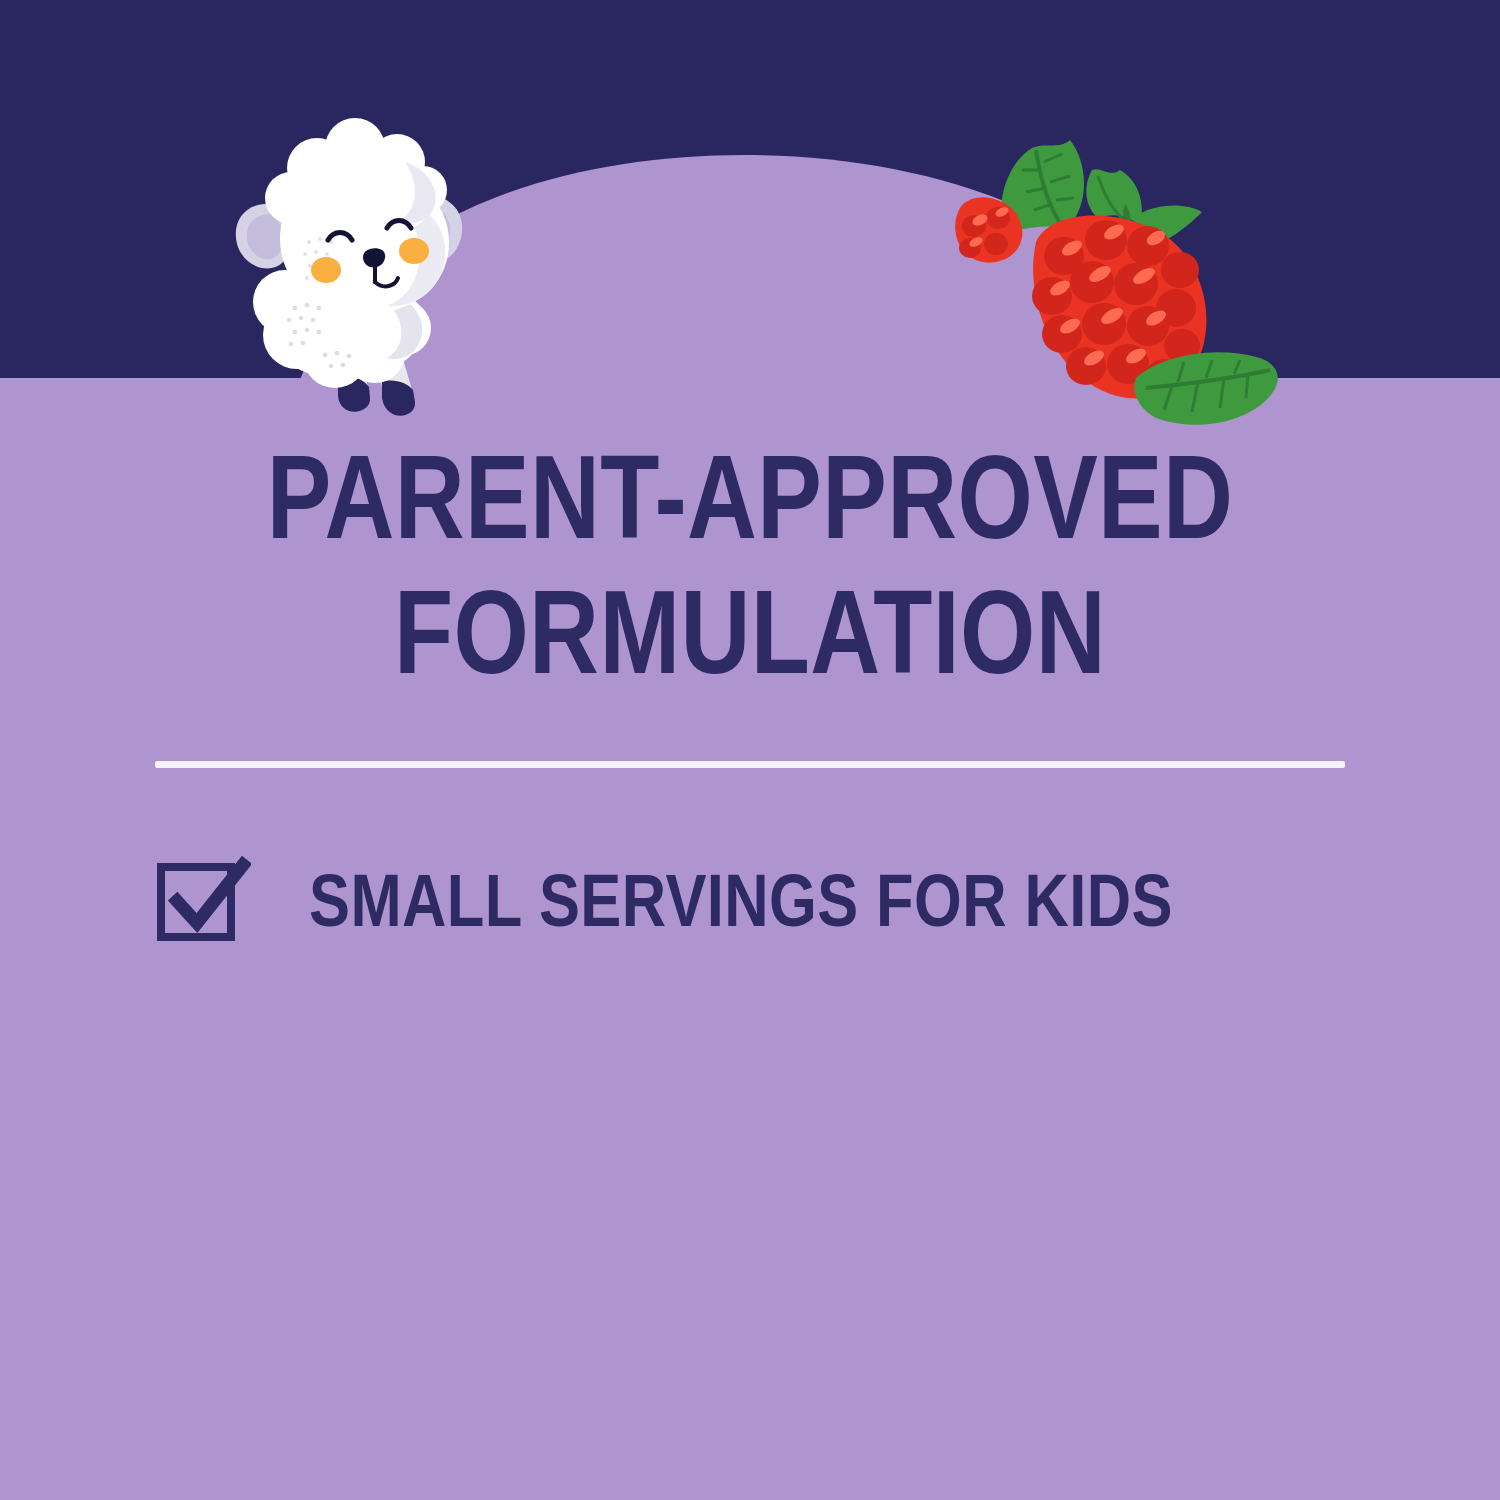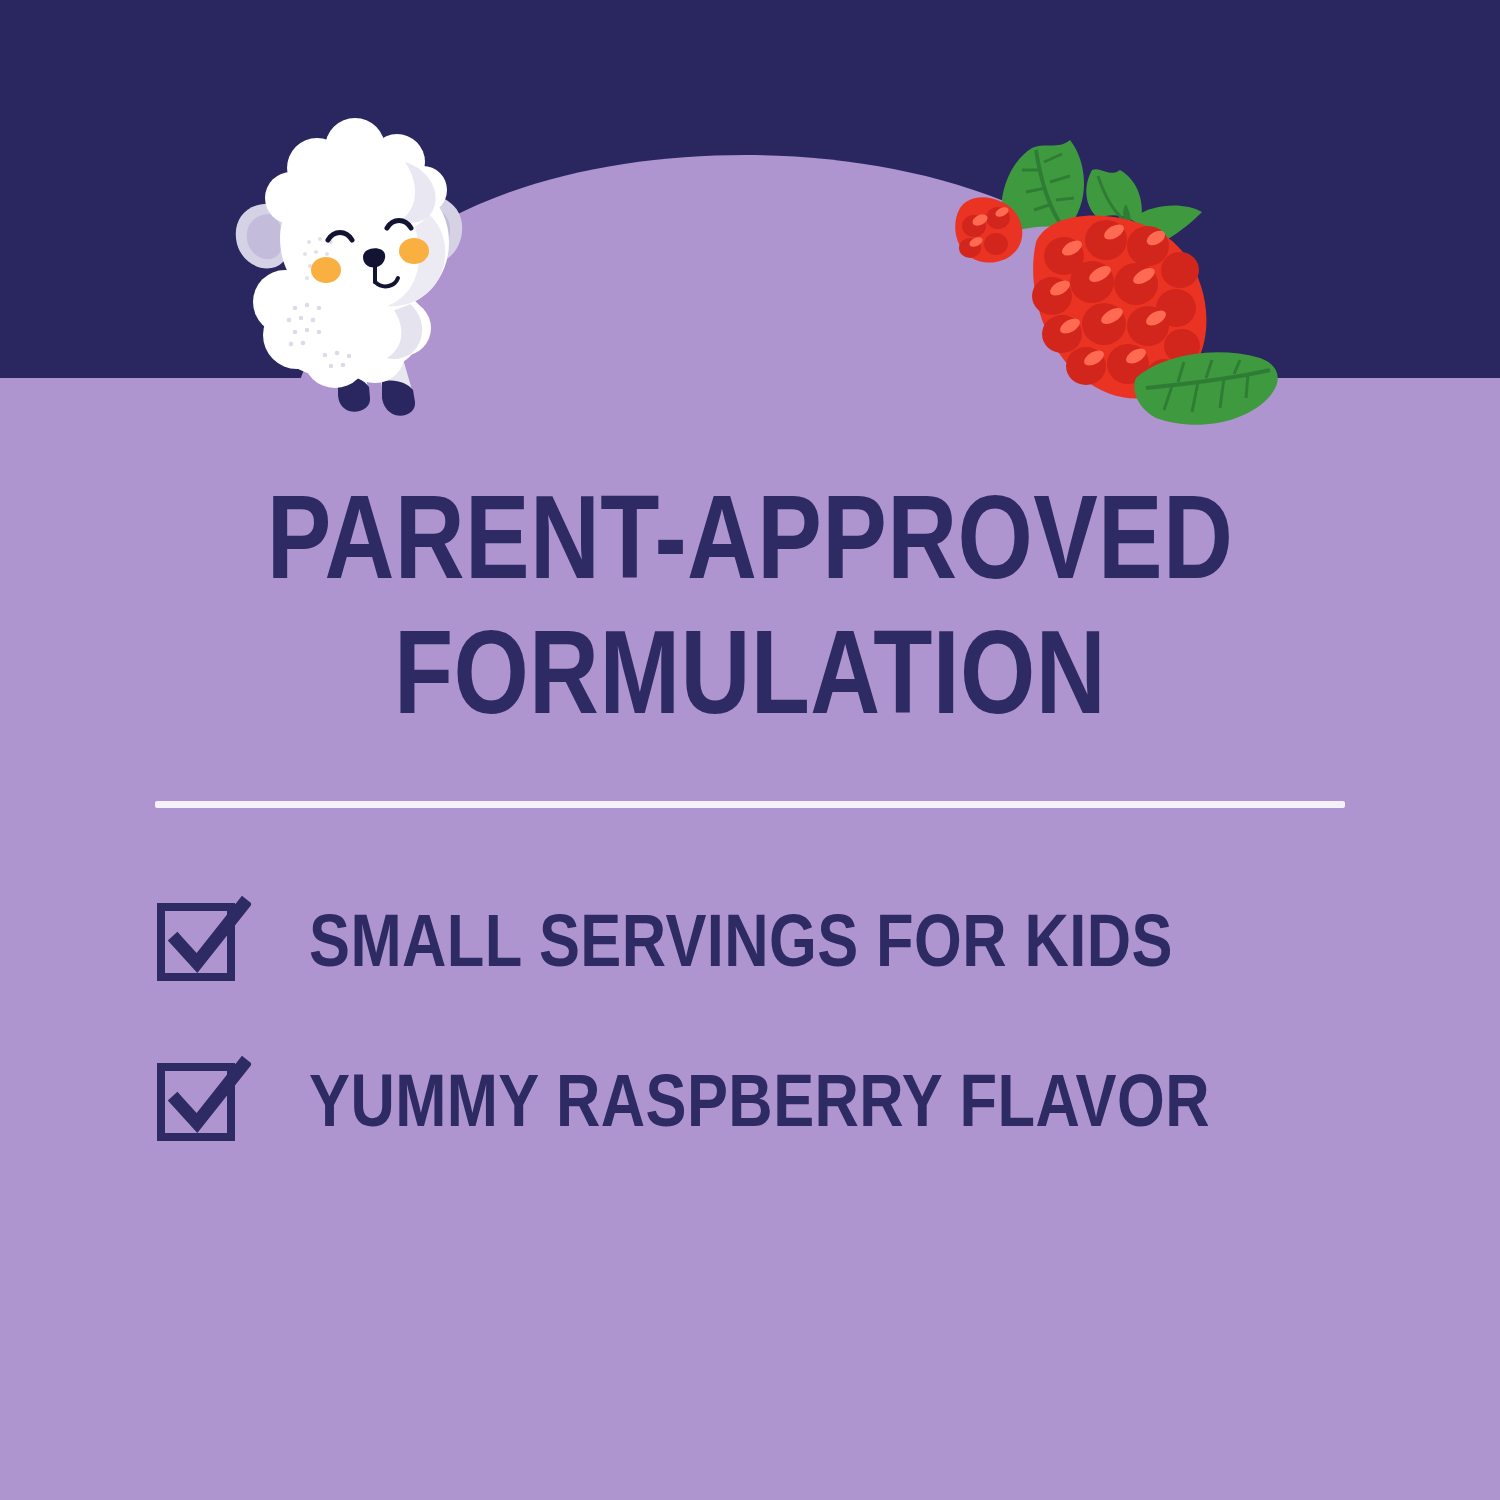--- a/index.html
+++ b/index.html
@@ -30,21 +30,20 @@
 
   #content {
     position:absolute;
     left:0; top:430px;
     width:1500px;
     z-index:5;
   }
   .title-block {
     text-align:center;
     padding:0 120px;
-    margin-top:40px;
   }
   .title-line {
     color:#2e2a63;
     font-family:"Liberation Sans Narrow","Liberation Sans", sans-serif;
     font-weight:bold;
     font-size:118px;
     line-height:1.14;
     letter-spacing:0.5px;
     transform:scaleX(0.82);
     transform-origin:center center;
@@ -285,26 +284,17 @@
       <div class="bullet-row">
         <span class="check-icon">
           <svg viewBox="0 0 96 96">
             <rect x="6" y="14" width="70" height="70" fill="none" stroke="#2e2a63" stroke-width="8"></rect>
             <path d="M22 48 L42 70 L88 12" fill="none" stroke="#2e2a63" stroke-width="13" stroke-linecap="square" stroke-linejoin="miter"></path>
           </svg>
         </span>
         <span class="bullet-label">SMALL SERVINGS FOR KIDS</span>
       </div>
 
-      <div class="bullet-row">
-        <span class="check-icon">
-          <svg viewBox="0 0 96 96">
-            <rect x="6" y="14" width="70" height="70" fill="none" stroke="#2e2a63" stroke-width="8"></rect>
-            <path d="M22 48 L42 70 L88 12" fill="none" stroke="#2e2a63" stroke-width="13" stroke-linecap="square" stroke-linejoin="miter"></path>
-          </svg>
-        </span>
-        <span class="bullet-label">YUMMY RASPBERRY FLAVOR</span>
-      </div>
 
 
     </div>
   </div>
 </div>
 
 </body></html>

